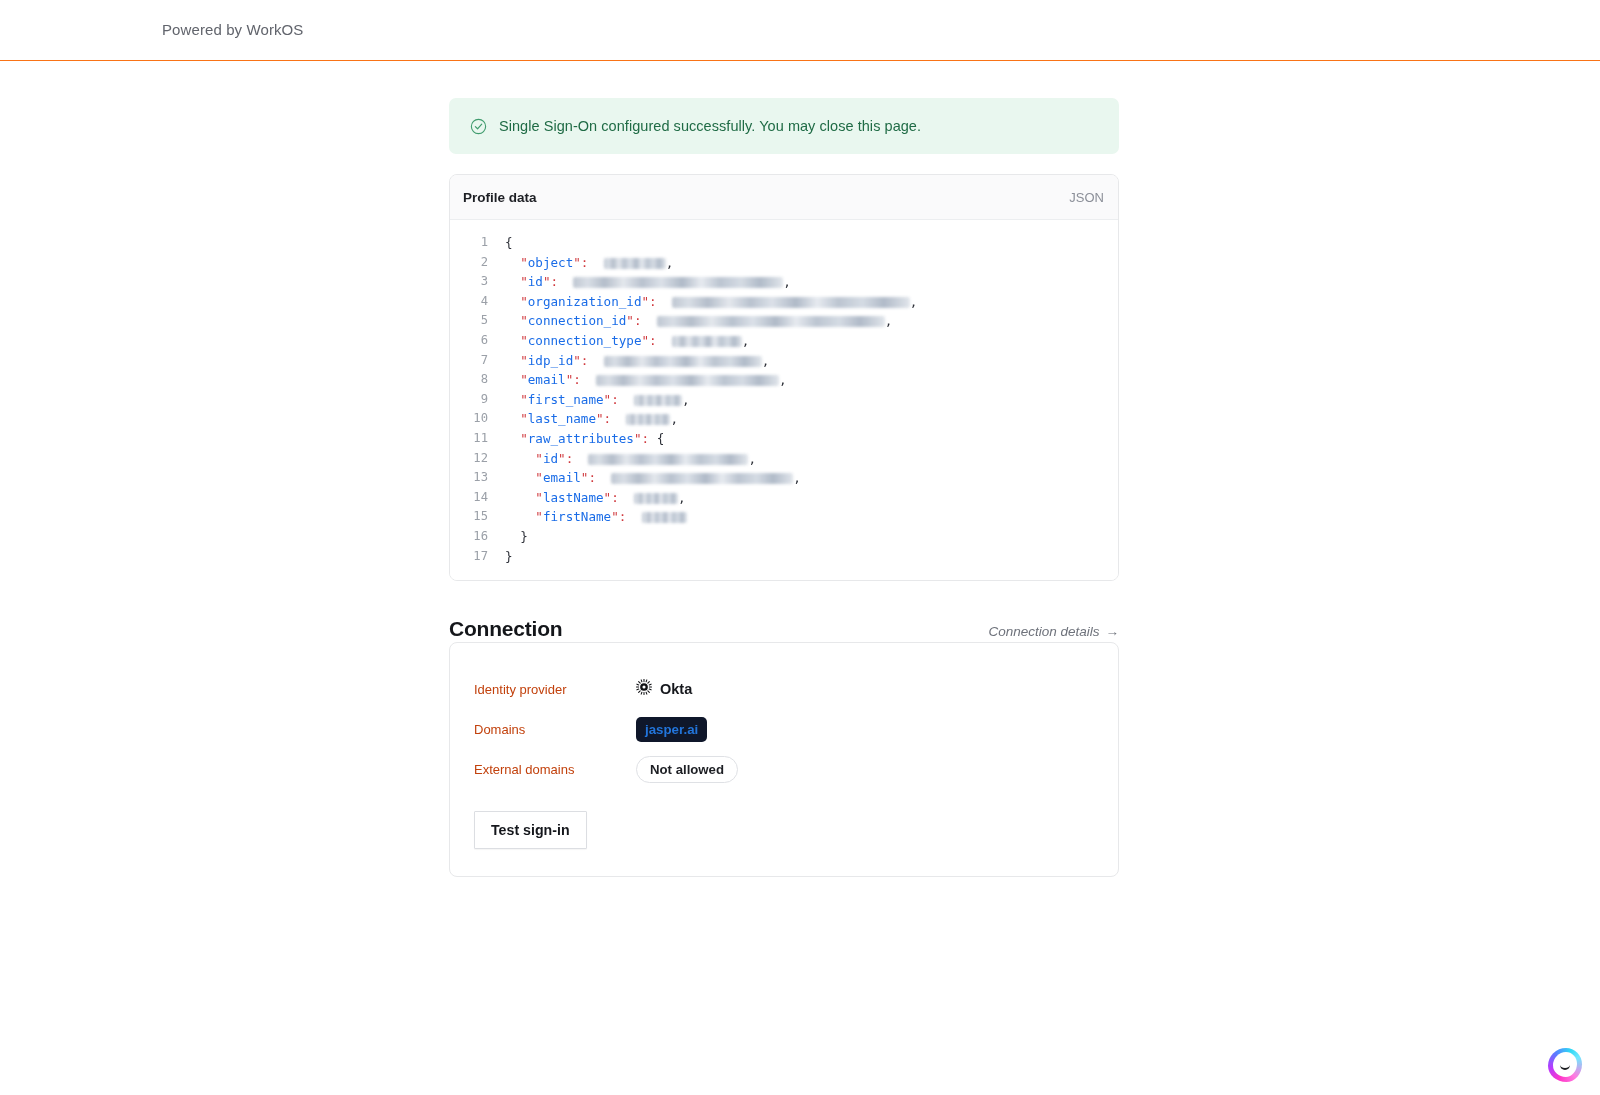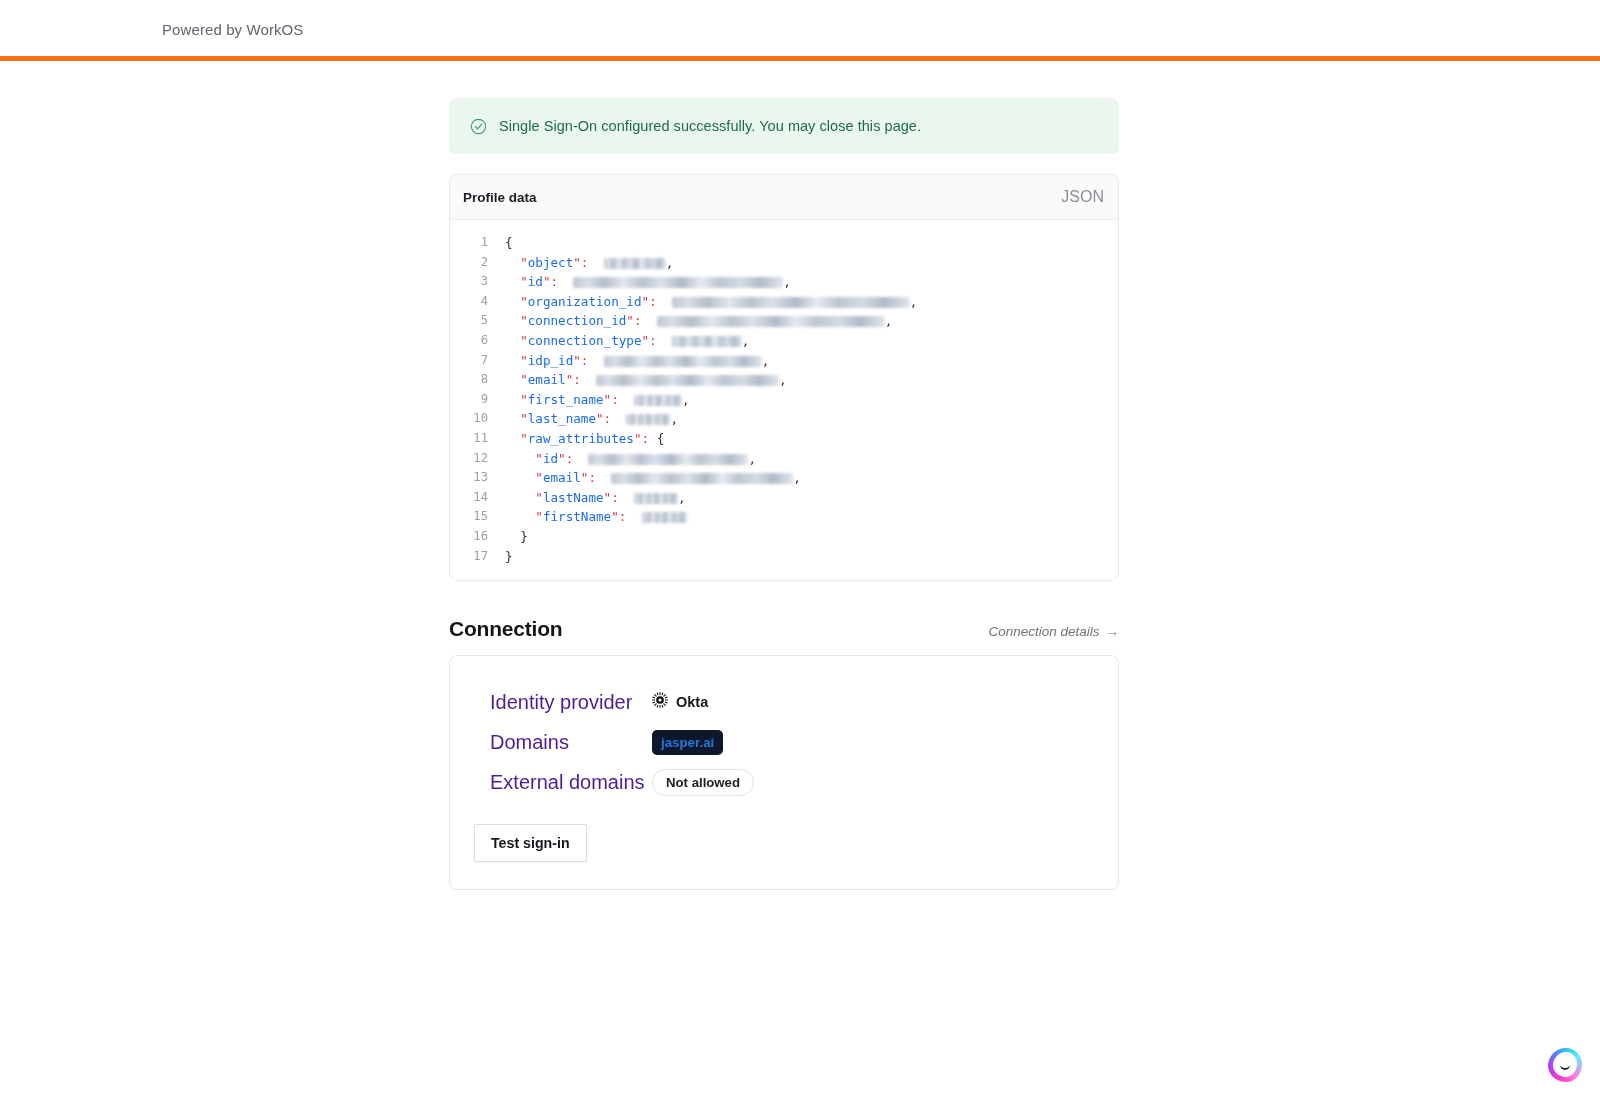--- a/index.html
+++ b/index.html
@@ -8,21 +8,21 @@
     width: 1600px; height: 1095px;
     background: #ffffff;
     font-family: "Liberation Sans", sans-serif;
     -webkit-font-smoothing: antialiased;
   }
   .page { position: relative; width: 1600px; height: 1095px; overflow: hidden; background:#fff; }
 
   
   .topbar {
     position: absolute; top: 0; left: 0; width: 1600px; height: 61px;
-    border-bottom: 5px solid #f97316; background: #fff;
+    border-bottom: 1px solid #f97316; background: #fff;
   }
   .topbar-brand {
     position: absolute; left: 162px; top: 21px;
     font-size: 15px; color: #61646c; letter-spacing: .1px;
   }
 
   
   .content {
     position: absolute; left: 449px; top: 98px; width: 670px;
   }
@@ -40,21 +40,21 @@
   .card {
     border: 1px solid #e7e8ea; border-radius: 8px; background: #fff; overflow: hidden;
   }
   .card-head {
     height: 45px; background: #fafafb; border-bottom: 1px solid #eceef0;
     display: flex; align-items: center; justify-content: space-between;
     padding: 0 14px 0 13px;
     gap: 8px;
   }
   .card-head-title { font-size: 13.5px; font-weight: bold; color: #1d1f24; }
-  .card-head-right { font-size: 16px; color: #8b8f98; }
+  .card-head-right { font-size: 13px; color: #8b8f98; }
 
   .code {
     padding: 13px 0 14px 0; background: #fff;
     font-family: "DejaVu Sans Mono", monospace;
     font-size: 12.6px; line-height: 19.6px;
   }
   .code-line { display: flex; align-items: flex-start; white-space: pre; }
   .ln {
     width: 38px; min-width: 38px; text-align: right; margin-right: 17px;
     color: #9ba0a8; font-size: 12.2px; user-select: none;
@@ -70,36 +70,36 @@
     background: linear-gradient(90deg,
       #b9c2ce 0%, #d6dce4 7%, #aeb8c6 15%, #e2e6ec 24%, #b3bdcb 33%,
       #d9dfe7 42%, #a9b4c3 52%, #e5e9ef 61%, #b6c0cd 70%, #d2d9e2 80%,
       #aab5c4 89%, #dfe4ea 100%);
     filter: blur(1.7px); opacity: .92;
   }
 
   
   .section-head {
     display: flex; align-items: baseline; justify-content: space-between;
-    margin: 36px 0 14px 0;
+    margin: 36px 0 1px 0;
   }
   .section-title { font-size: 21px; font-weight: bold; color: #14161a; letter-spacing: -.2px; }
   .section-link {
     font-size: 13.5px; color: #6e727b; text-decoration: none;
     display: inline-flex; align-items: center; gap: 6px; font-style: italic;
   }
   .arrow-glyph { font-size: 13.5px; line-height: 1; }
 
   .conn-card {
     border: 1px solid #e7e8ea; border-radius: 8px; background: #fff;
     padding: 26px 24px 27px 24px;
   }
   .conn-row { display: flex; align-items: center; min-height: 40px; }
   .conn-label {
-    width: 162px; min-width: 162px; font-size: 20px; color: #4c1d95; margin-left: 16px;
+    width: 162px; min-width: 162px; font-size: 13px; color: #c2410c;
   }
   .conn-value { display: flex; align-items: center; }
 
   .idp { display: inline-flex; align-items: center; gap: 8px; }
   .idp-name { font-size: 14.5px; font-weight: bold; color: #16181d; }
 
   .domain-chip {
     background: #0f172a; color: #2275db; border-radius: 5px;
     font-size: 13.3px; font-weight: bold; padding: 5px 9px;
   }

